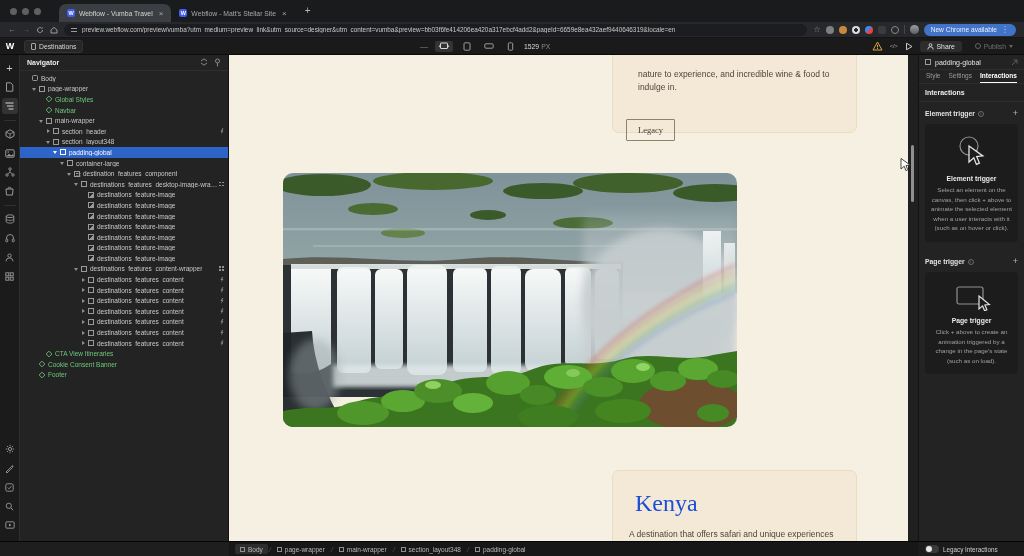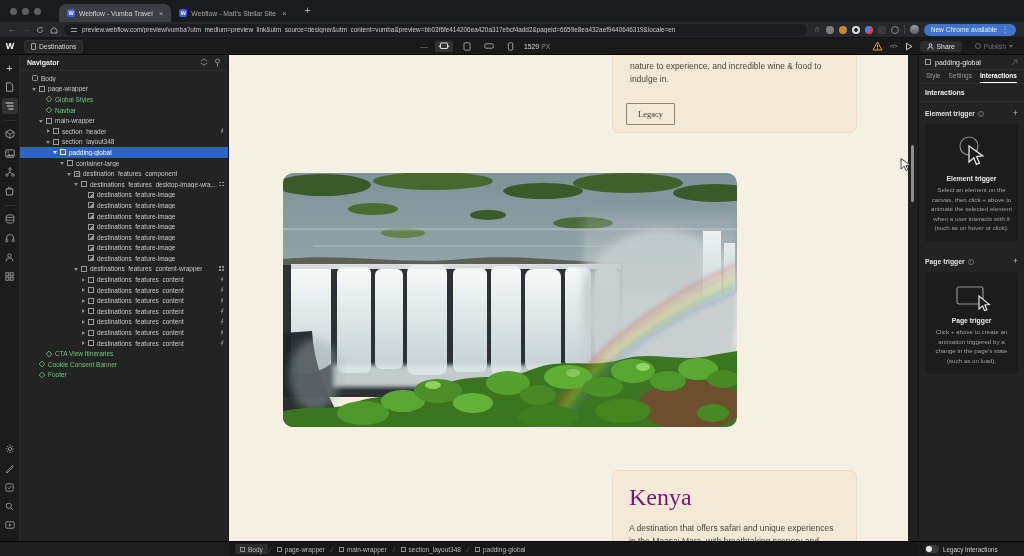--- a/index.html
+++ b/index.html
@@ -106,26 +106,26 @@
   .ri-bolt{width:4px;height:6px;background:#8f8f8f;
       clip-path:polygon(60% 0,15% 55%,45% 55%,30% 100%,85% 40%,55% 40%,85% 0);}
   .ri-grid{width:5px;height:5px;position:relative;}
   .ri-grid::before{content:'';position:absolute;width:1.5px;height:1.5px;background:#8f8f8f;
       box-shadow:3px 0 #8f8f8f,0 3px #8f8f8f,3px 3px #8f8f8f;}
 
   
   .canvas{flex:1;position:relative;background:#f6f0e3;overflow:hidden;}
   .site-card{position:absolute;left:383px;width:245px;background:#f4e9d6;border:1px solid #eadcc2;border-radius:7px;}
   .card-top{top:-26px;height:104px;padding:26px 13px 0;}
-  .intro{font-size:8.5px;line-height:1.5;color:#4c4639;width:205px;margin:4px;}
+  .intro{font-size:8.5px;line-height:1.5;color:#4c4639;width:205px;margin:12px;}
   .explore-btn{display:inline-block;margin-top:13px;padding:5px 11px;border:1px solid #8d8468;
       font-family:"Liberation Serif",serif;font-size:8.5px;color:#3f3a2c;background:transparent;border-radius:1px;}
   .image-card{position:absolute;left:54px;top:118px;width:454px;height:254px;border-radius:10px;overflow:hidden;}
   .card-kenya{top:415px;height:150px;padding:13px 16px;}
-  .kenya-title{font-family:"Liberation Serif",serif;font-weight:normal;font-size:24px;color:#701a75;margin:0;}
+  .kenya-title{font-family:"Liberation Serif",serif;font-weight:normal;font-size:24px;color:#1d4ed8;margin:6px;}
   .kenya-p{font-size:8.5px;line-height:1.5;color:#4c4639;width:212px;margin:11px 0 0;}
   .scrolltrack{position:absolute;right:0;top:0;width:10px;height:100%;background:#202020;}
   .scrollthumb{position:absolute;left:3px;top:90px;width:3px;height:57px;background:#8f8f8f;border-radius:2px;}
   .cursor{position:absolute;left:671px;top:103px;}
 
   
   .rpanel{width:106px;background:#232323;border-left:1px solid #141414;display:flex;flex-direction:column;}
   .rp-head{height:15px;display:flex;align-items:center;gap:4px;padding:0 6px;border-bottom:1px solid #2e2e2e;flex:none;}
   .rp-head .cb{width:6px;height:6px;border:1px solid #9a9a9a;flex:none;}
   .rp-head .nm{font-size:7px;color:#e6e6e6;}

